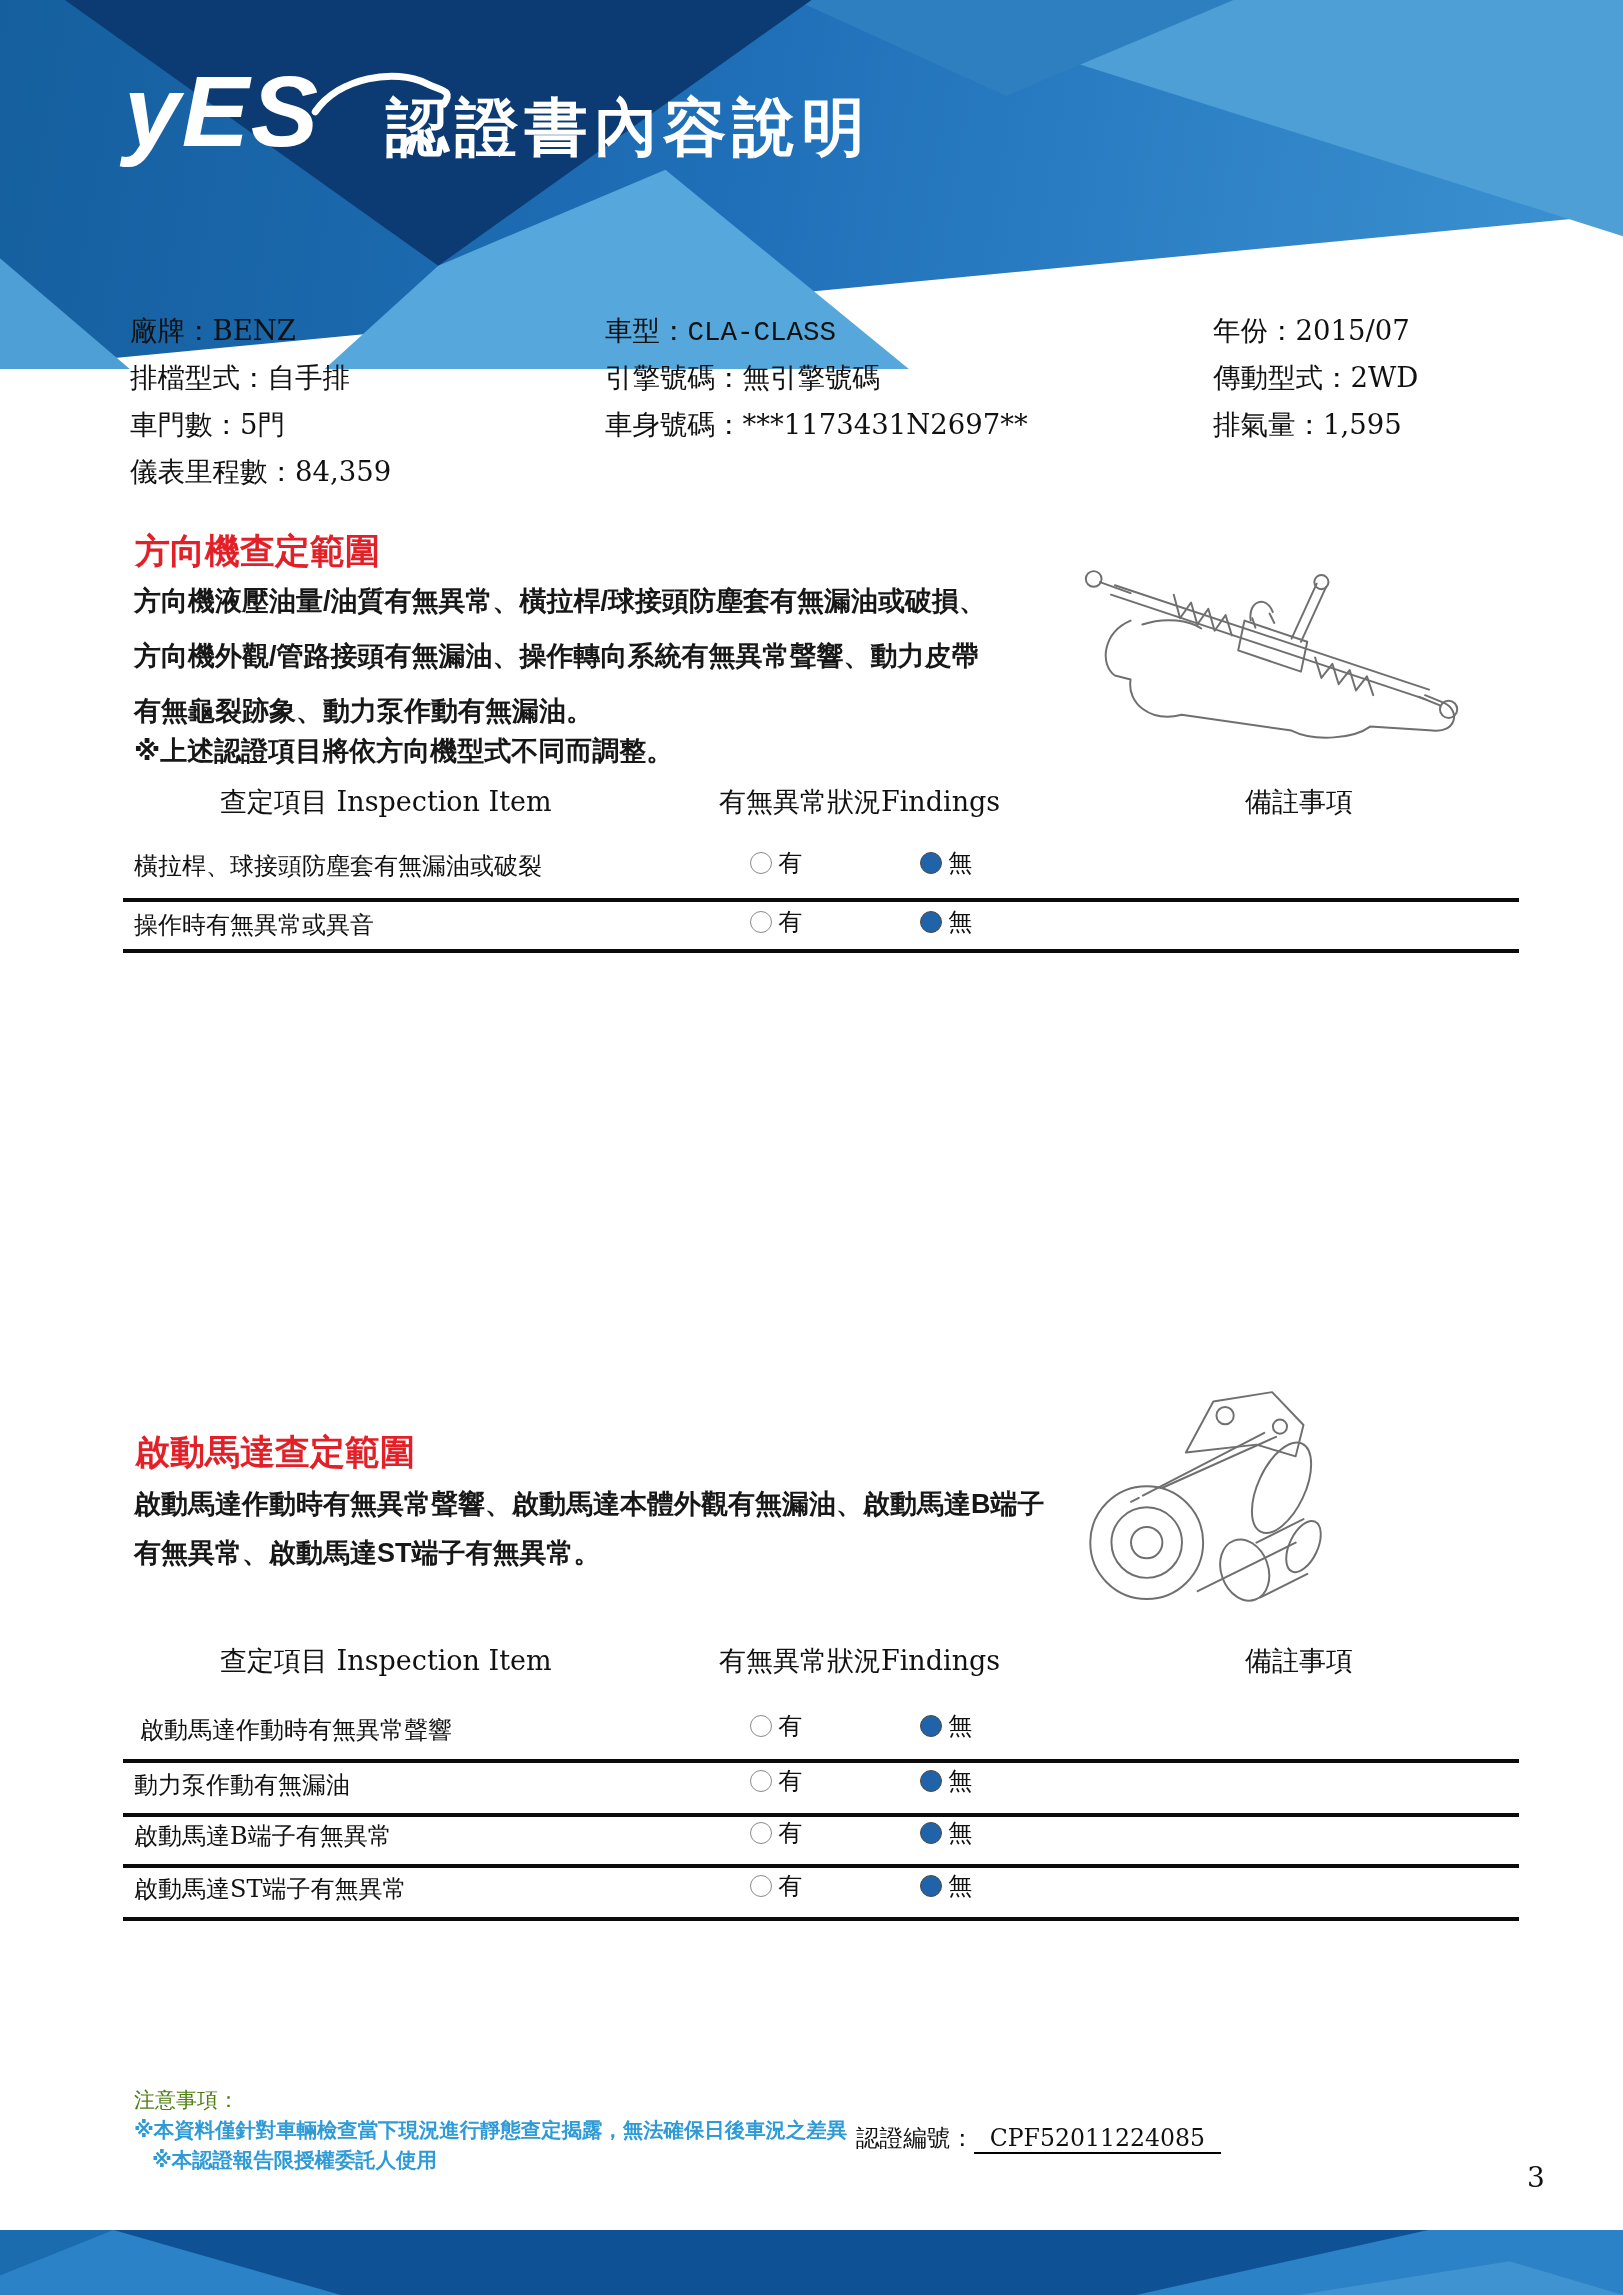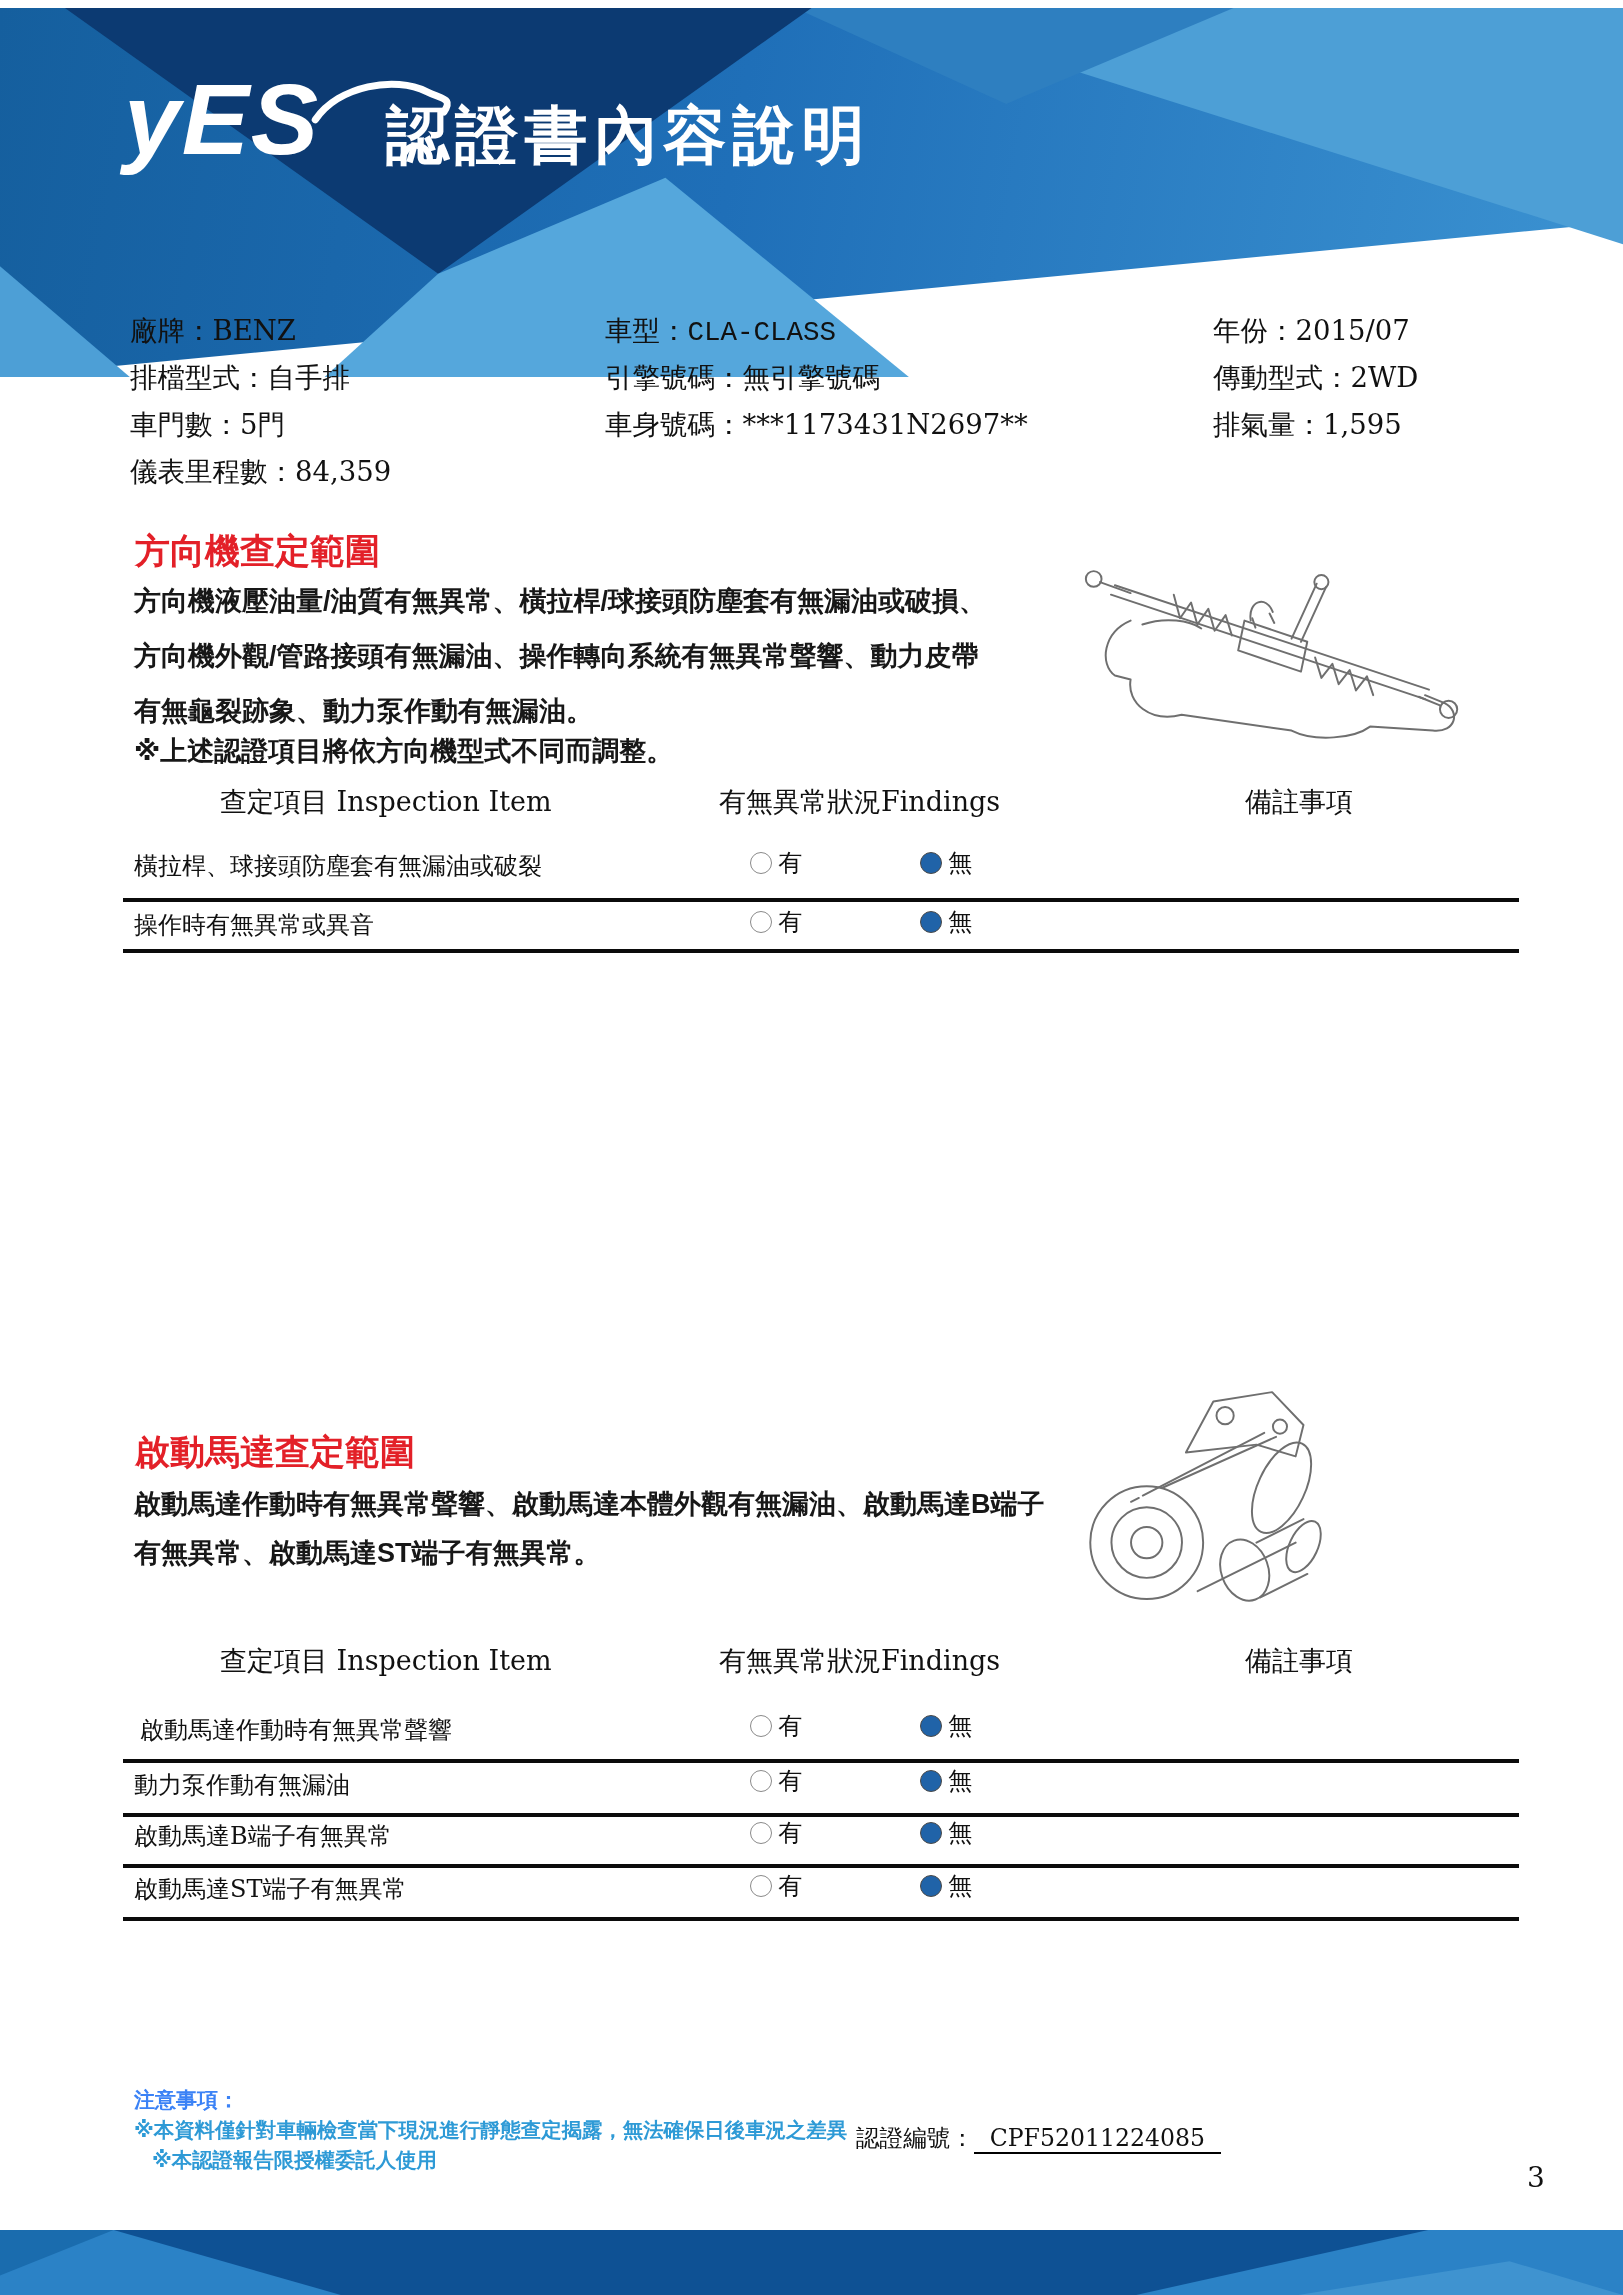--- a/index.html
+++ b/index.html
@@ -2,21 +2,21 @@
 <html style="font-size:12.6px"><head>
 <meta charset="utf-8">
 <style>
   html,body{margin:0;padding:0;background:#fff;}
   .page{position:relative;width:1623px;height:2295px;background:#ffffff;overflow:hidden;
         font-family:"DejaVu Serif","Liberation Serif",serif;color:#111;}
   .abs{position:absolute;}
   .sans{font-family:Liberation Mono, monospace;}
 
   
-  .header{position:absolute;left:0;top:8px;width:1623px;height:369px;}
+  .header{position:absolute;left:0;top:0;width:1623px;height:369px;}
   .header .shape{position:absolute;inset:0;}
   .h-main{background:linear-gradient(100deg,#155f9e 0%,#1f6fb8 45%,#3c93d2 100%);
           clip-path:polygon(0 0,100% 0,100% 58%,0 100%);}
   .h-rightlight{background:#4d9fd6;clip-path:polygon(54% 0,100% 0,100% 64%);}
   .h-dark{background:#0c3a72;clip-path:polygon(4% 0,50% 0,27% 72%);}
   .h-midtri{background:#2e7fc0;clip-path:polygon(49% 0,76% 0,62% 26%);}
   .h-wedge{background:#55a7dc;clip-path:polygon(27% 72%,41% 46%,56% 100%,20% 100%);}
   .h-lwedge{background:#4d9fd6;clip-path:polygon(0 70%,8% 100%,0 100%);}
   .logo{position:absolute;left:124px;top:61px;display:flex;align-items:flex-start;}
   .logo-text{font-family:"Liberation Sans","DejaVu Sans",sans-serif;font-weight:bold;
@@ -35,21 +35,21 @@
   .tbl-head{position:absolute;font-size:27px;white-space:nowrap;}
   .row-item{position:absolute;font-size:24px;white-space:nowrap;}
   .rgroup{position:absolute;display:flex;align-items:center;gap:6.3px;}
   .radio{display:inline-block;width:22px;height:22px;border-radius:50%;
          border:1.6px solid #8a8a8a;background:#fff;box-sizing:border-box;}
   .radio.filled{border-color:#4a4a4a;background:#2063a8;}
   .rlabel{font-size:24px;}
   .divider{position:absolute;left:123px;width:1396px;height:3.9px;background:#0b0b0b;}
 
   
-  .note-title{position:absolute;font-weight:bold;font-size:21px;color:#3b82f6;white-space:nowrap;
+  .note-title{position:absolute;font-weight:normal;font-size:21px;color:#4d7c0f;white-space:nowrap;
               font-family:"Liberation Sans","DejaVu Sans",sans-serif;}
   .note-line{position:absolute;font-weight:bold;font-size:20.4px;color:#2e9ad6;white-space:nowrap;
              font-family:"Liberation Sans","DejaVu Sans",sans-serif;}
   .cert{position:absolute;font-size:23.6px;white-space:nowrap;}
   .cert-num{border-bottom:2.4px solid #000;padding:0 15.7px;}
   .page-num{position:absolute;font-size:28px;}
   .footer-band{position:absolute;left:0;bottom:0;width:1623px;height:65px;}
   .footer-band .shape{position:absolute;inset:0;}
   .f-base{background:#2b82c6;}
   .f-dark{background:#0e5194;clip-path:polygon(7% 0,88% 0,70% 100%,21% 100%);}

